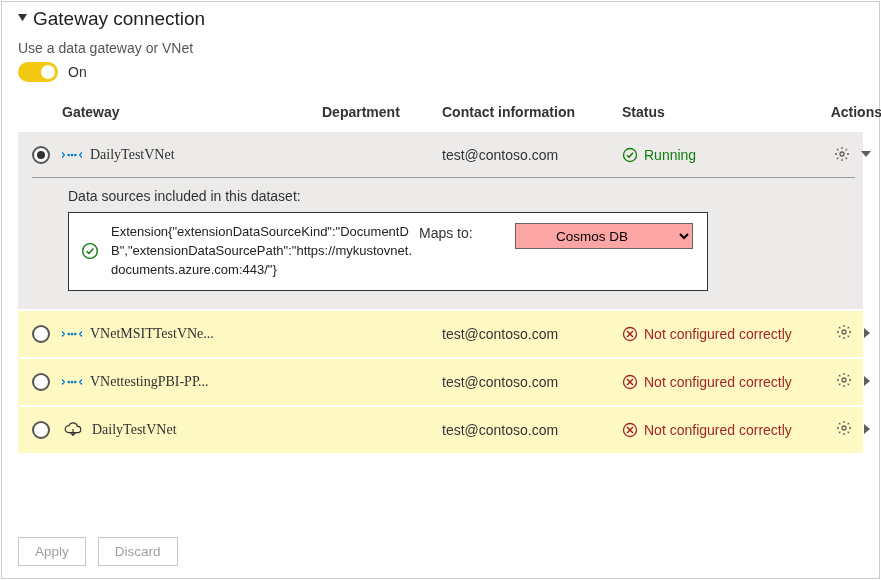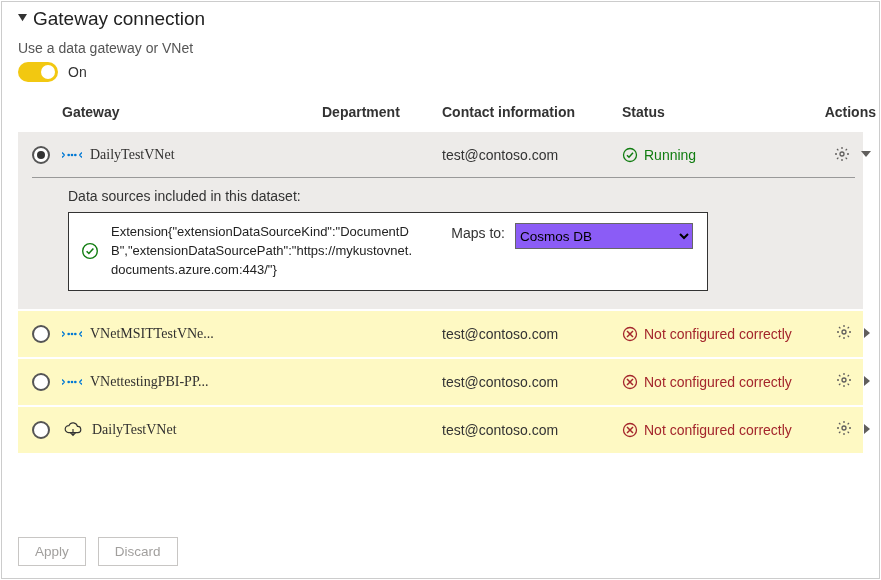--- a/index.html
+++ b/index.html
@@ -38,21 +38,21 @@
 
   .grid { width: 100%; }
   .gh, .gr {
     display: grid;
     grid-template-columns: 44px 260px 120px 180px 200px 60px;
     align-items: center;
   }
   .gh {
     font-weight: 600; color: #333; padding: 8px 0 10px;
   }
-  .gh .actions-h { text-align: right; padding-right: 6px; }
+  .gh .actions-h { text-align: right; }
   .gr {
     background: #fef9c3;
     min-height: 48px;
     padding: 6px 0;
     border-top: 2px solid #fff;
   }
   .gr.selected { background: #edebe9; position: relative; }
   .gr.selected::after {
     content: ""; position: absolute; left: 14px; right: 8px; bottom: 0; height: 1px; background: #999;
   }
@@ -83,24 +83,24 @@
     border: 1px solid #333;
     background: #fff;
     padding: 10px 12px;
     display: grid;
     grid-template-columns: 24px 1fr 90px 180px;
     align-items: center;
     gap: 6px;
     max-width: 640px;
   }
   .ds-text { font-size: 13px; color: #222; line-height: 1.45; word-break: break-all; }
-  .maps-label { color: #333; text-align: right; padding-right: 4px; align-self: start; padding-top: 2px;}
+  .maps-label { color: #333; text-align: left; padding-right: 4px; align-self: start; padding-top: 2px;}
   .select-wrap { align-self: start; }
   select.maps {
-    width: 178px; height: 26px; border: 1px solid #666; font-family: inherit; font-size: 13.5px; background:#8b5cf6;
+    width: 178px; height: 26px; border: 1px solid #666; font-family: inherit; font-size: 13.5px; background:#fca5a5;padding-left:36px;
   }
 
   .footer { position: absolute; left: 16px; bottom: 12px; display: flex; gap: 12px; align-items: flex-end; }
   .btn {
     border: 1px solid #c8c6c4; background: #fff; color: #a19f9d;
     padding: 6px 16px; font-family: inherit; font-size: 13.5px; cursor: default;
   }
 </style>
 </head>
 <body>

